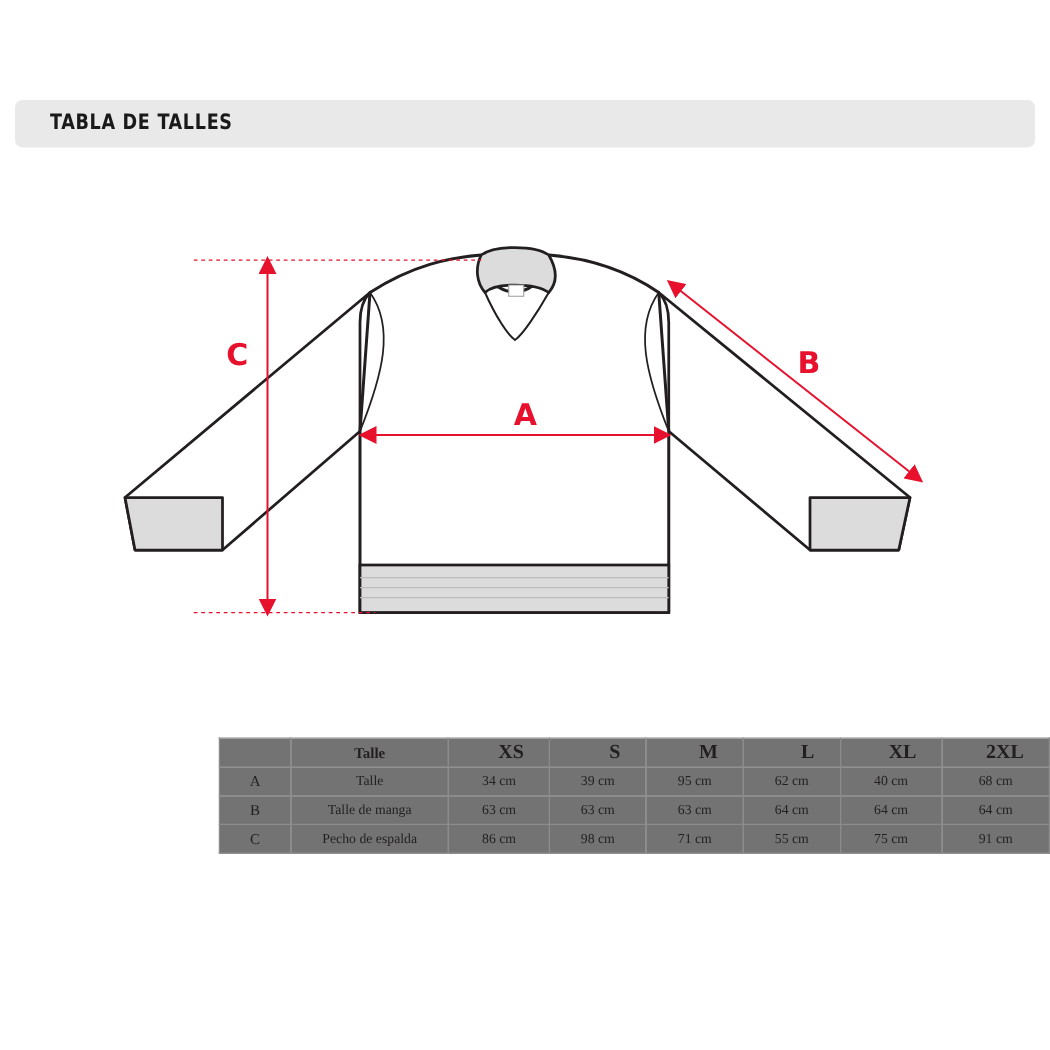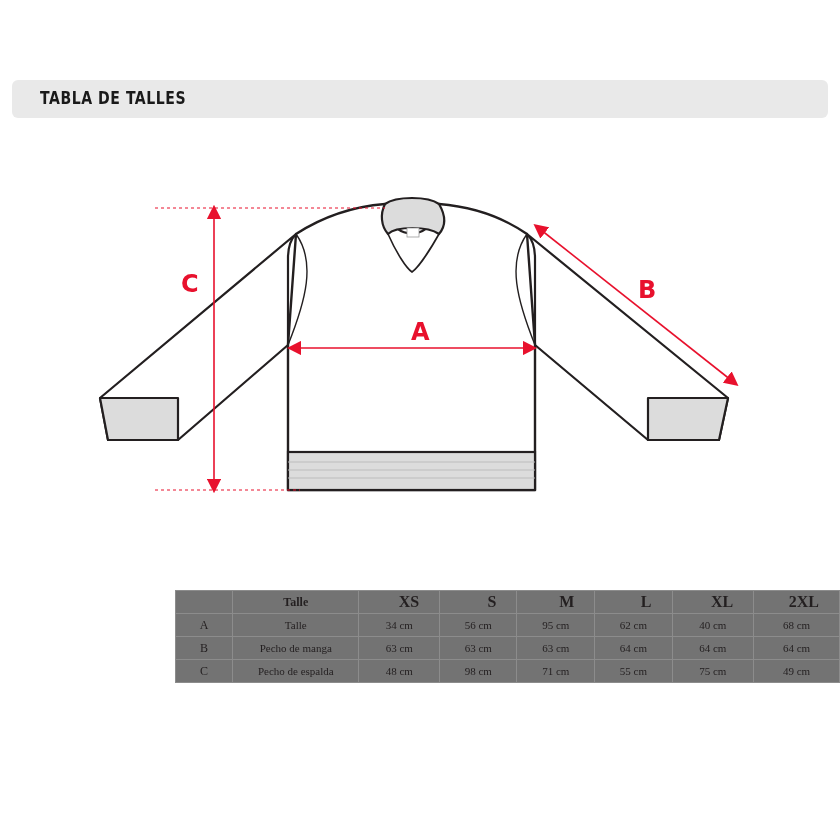--- a/index.html
+++ b/index.html
@@ -197,41 +197,41 @@
         <th class="col-size col-size-head">L</th>
         <th class="col-size col-size-head">XL</th>
         <th class="col-size col-size-head">2XL</th>
       </tr>
     </thead>
     <tbody>
       <tr>
         <td class="col-letter">A</td>
         <td class="col-name">Talle</td>
         <td class="col-size">34 cm</td>
-        <td class="col-size">56 cm</td>
+        <td class="col-size">39 cm</td>
         <td class="col-size">95 cm</td>
         <td class="col-size">62 cm</td>
         <td class="col-size">40 cm</td>
         <td class="col-size">68 cm</td>
       </tr>
       <tr>
         <td class="col-letter">B</td>
-        <td class="col-name">Pecho de manga</td>
+        <td class="col-name">Talle de manga</td>
         <td class="col-size">63 cm</td>
         <td class="col-size">63 cm</td>
         <td class="col-size">63 cm</td>
         <td class="col-size">64 cm</td>
         <td class="col-size">64 cm</td>
         <td class="col-size">64 cm</td>
       </tr>
       <tr>
         <td class="col-letter">C</td>
         <td class="col-name">Pecho de espalda</td>
-        <td class="col-size">48 cm</td>
+        <td class="col-size">86 cm</td>
         <td class="col-size">98 cm</td>
         <td class="col-size">71 cm</td>
         <td class="col-size">55 cm</td>
         <td class="col-size">75 cm</td>
-        <td class="col-size">49 cm</td>
+        <td class="col-size">91 cm</td>
       </tr>
     </tbody>
   </table>
 </div>
 
 </body></html>

